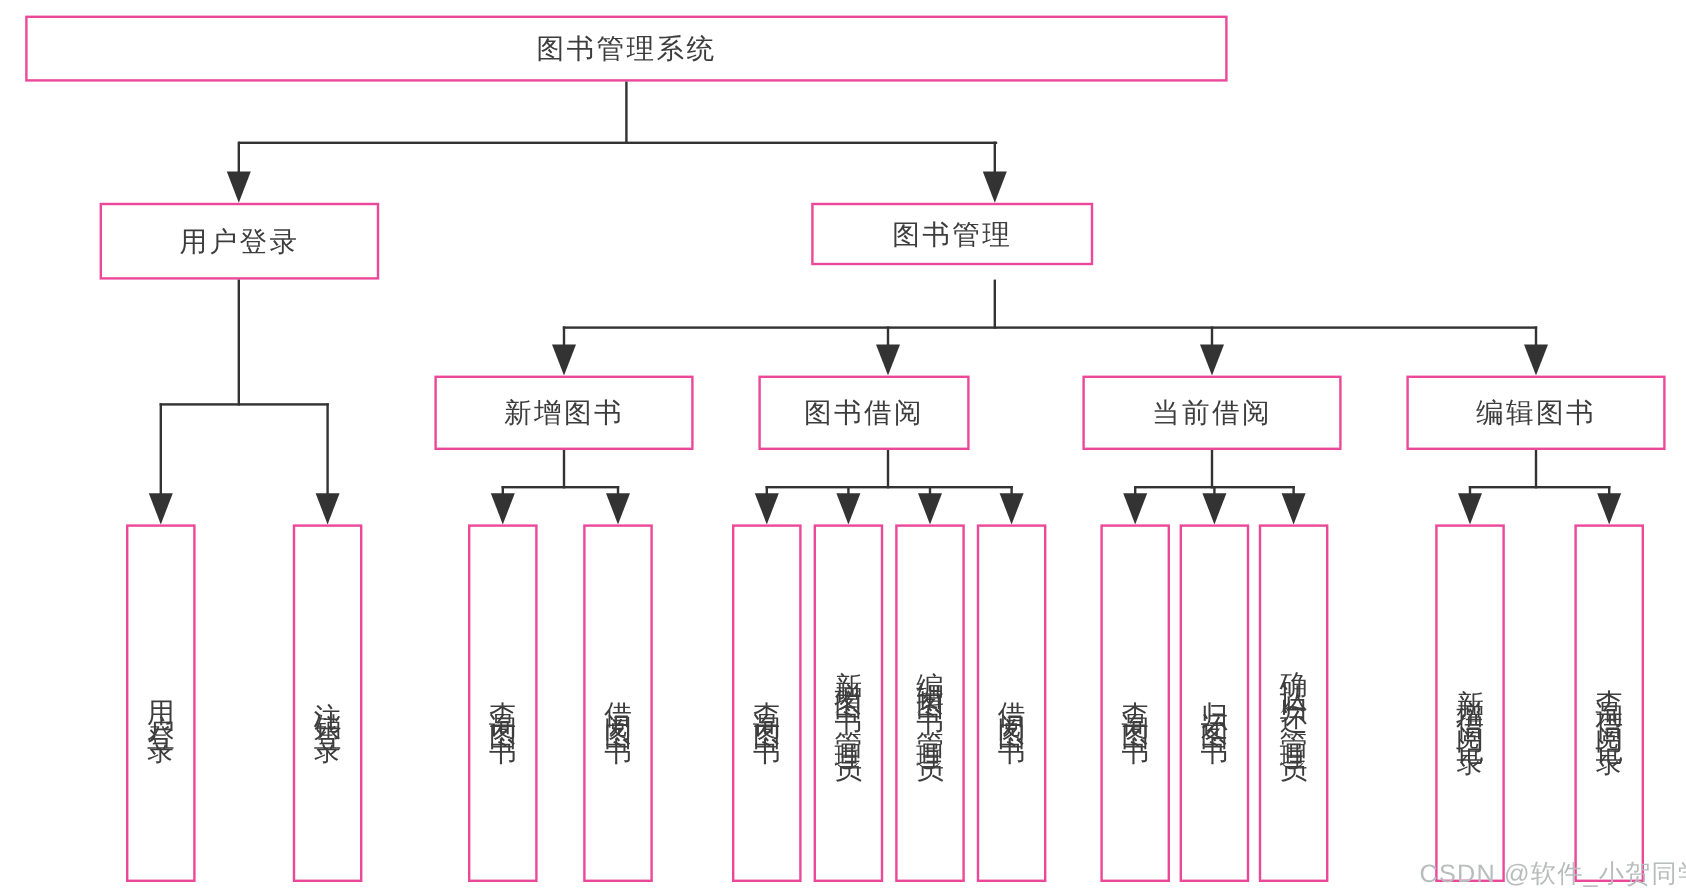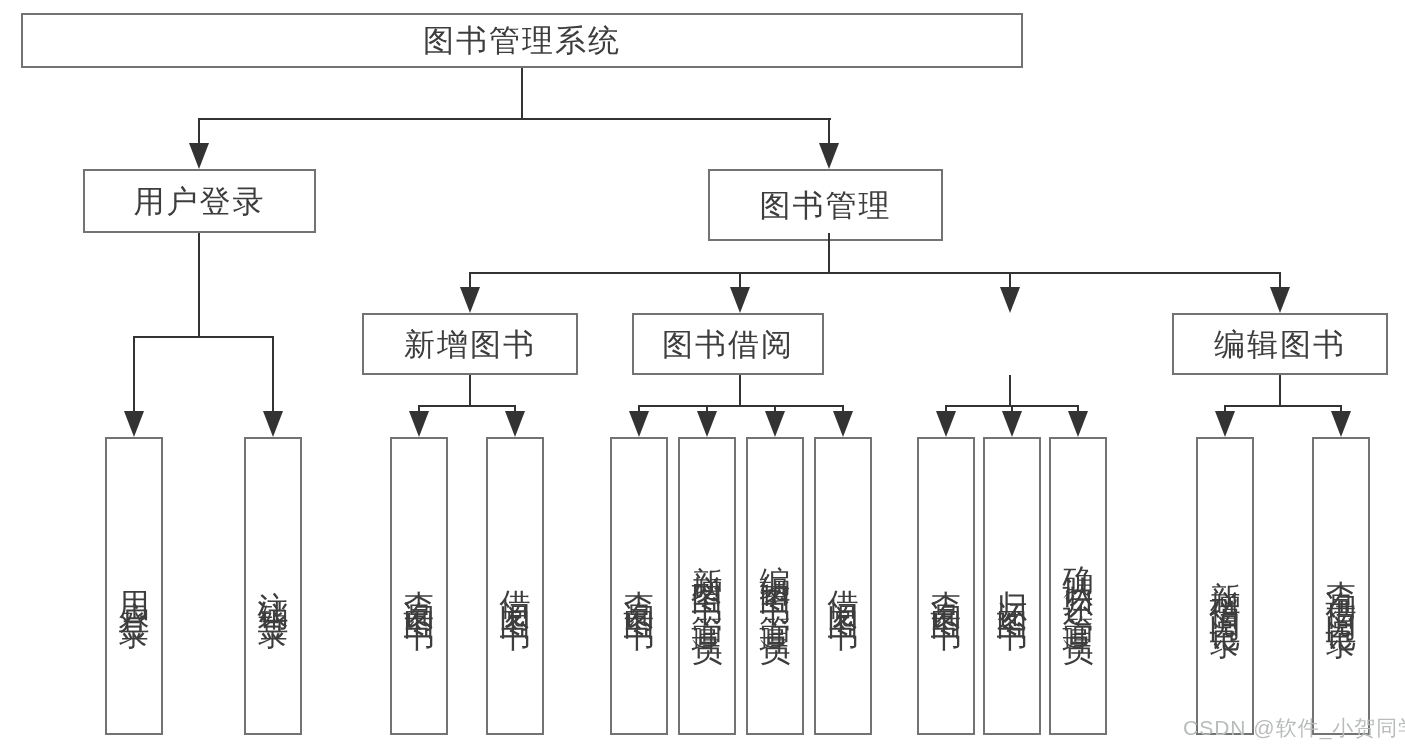--- a/index.html
+++ b/index.html
@@ -1,23 +1,23 @@
 <!DOCTYPE html>
 <html><head>
 <meta charset="utf-8">
 <style>
   html,body{margin:0;padding:0;background:#ffffff;}
   .stage{
     position:relative;width:1405px;height:747px;background:#ffffff;overflow:hidden;
     font-family:"Liberation Sans","DejaVu Sans",sans-serif;
   }
   .nbox{
-    position:absolute;box-sizing:border-box;border:2px solid #737373;background:#ffffff;
+    position:absolute;box-sizing:border-box;border:2px solid #ec4899;background:#ffffff;
     display:flex;align-items:center;justify-content:center;
-    color:#3d3d3d;font-size:31px;letter-spacing:2px;line-height:1;text-align:center;
+    color:#3d3d3d;font-size:23px;letter-spacing:2px;line-height:1;text-align:center;
   }
   .vbox{
     writing-mode:vertical-rl;text-orientation:mixed;letter-spacing:10px;
   }
   .line{position:absolute;background:#333333;}
   .ah{
     position:absolute;width:0;height:0;
     border-left:10px solid transparent;border-right:10px solid transparent;
     border-top:26px solid #333333;
   }
@@ -33,42 +33,43 @@
   <div class="nbox" style="left:21px;top:13px;width:1002px;height:55px;">图书管理系统</div>
 
   <div class="line" style="left:521px;top:68px;width:2px;height:52px;"></div>
   <div class="line" style="left:199px;top:118px;width:632px;height:2px;"></div>
   <div class="line" style="left:198px;top:118px;width:2px;height:32px;"></div>
   <div class="ah" style="left:189px;top:143px;"></div>
   <div class="line" style="left:828px;top:118px;width:2px;height:32px;"></div>
   <div class="ah" style="left:819px;top:143px;"></div>
 
   <div class="nbox" style="left:83px;top:169px;width:233px;height:64px;">用户登录</div>
-  <div class="nbox" style="left:708px;top:169px;width:235px;height:72px;">图书管理</div>
+  <div class="nbox" style="left:676px;top:169px;width:235px;height:52px;">图书管理</div>
 
   <div class="line" style="left:198px;top:233px;width:2px;height:105px;"></div>
   <div class="line" style="left:133px;top:336px;width:141px;height:2px;"></div>
   <div class="line" style="left:133px;top:336px;width:2px;height:80px;"></div>
   <div class="ah" style="left:124px;top:411px;"></div>
   <div class="line" style="left:272px;top:336px;width:2px;height:80px;"></div>
   <div class="ah" style="left:263px;top:411px;"></div>
 
   <div class="line" style="left:828px;top:233px;width:2px;height:41px;"></div>
   <div class="line" style="left:469px;top:272px;width:812px;height:2px;"></div>
   <div class="line" style="left:469px;top:272px;width:2px;height:20px;"></div>
   <div class="ah" style="left:460px;top:287px;"></div>
   <div class="line" style="left:739px;top:272px;width:2px;height:20px;"></div>
   <div class="ah" style="left:730px;top:287px;"></div>
   <div class="line" style="left:1009px;top:272px;width:2px;height:20px;"></div>
   <div class="ah" style="left:1000px;top:287px;"></div>
   <div class="line" style="left:1279px;top:272px;width:2px;height:20px;"></div>
   <div class="ah" style="left:1270px;top:287px;"></div>
 
   <div class="nbox" style="left:362px;top:313px;width:216px;height:62px;">新增图书</div>
-  <div class="nbox" style="left:632px;top:313px;width:192px;height:62px;">图书借阅</div>
+  <div class="nbox" style="left:632px;top:313px;width:176px;height:62px;">图书借阅</div>
+  <div class="nbox" style="left:902px;top:313px;width:216px;height:62px;">当前借阅</div>
   <div class="nbox" style="left:1172px;top:313px;width:216px;height:62px;">编辑图书</div>
 
   <div class="line" style="left:469px;top:375px;width:2px;height:32px;"></div>
   <div class="line" style="left:418px;top:405px;width:98px;height:2px;"></div>
   <div class="line" style="left:418px;top:405px;width:2px;height:12px;"></div>
   <div class="ah" style="left:409px;top:411px;"></div>
   <div class="line" style="left:514px;top:405px;width:2px;height:12px;"></div>
   <div class="ah" style="left:505px;top:411px;"></div>
 
   <div class="line" style="left:739px;top:375px;width:2px;height:32px;"></div>

